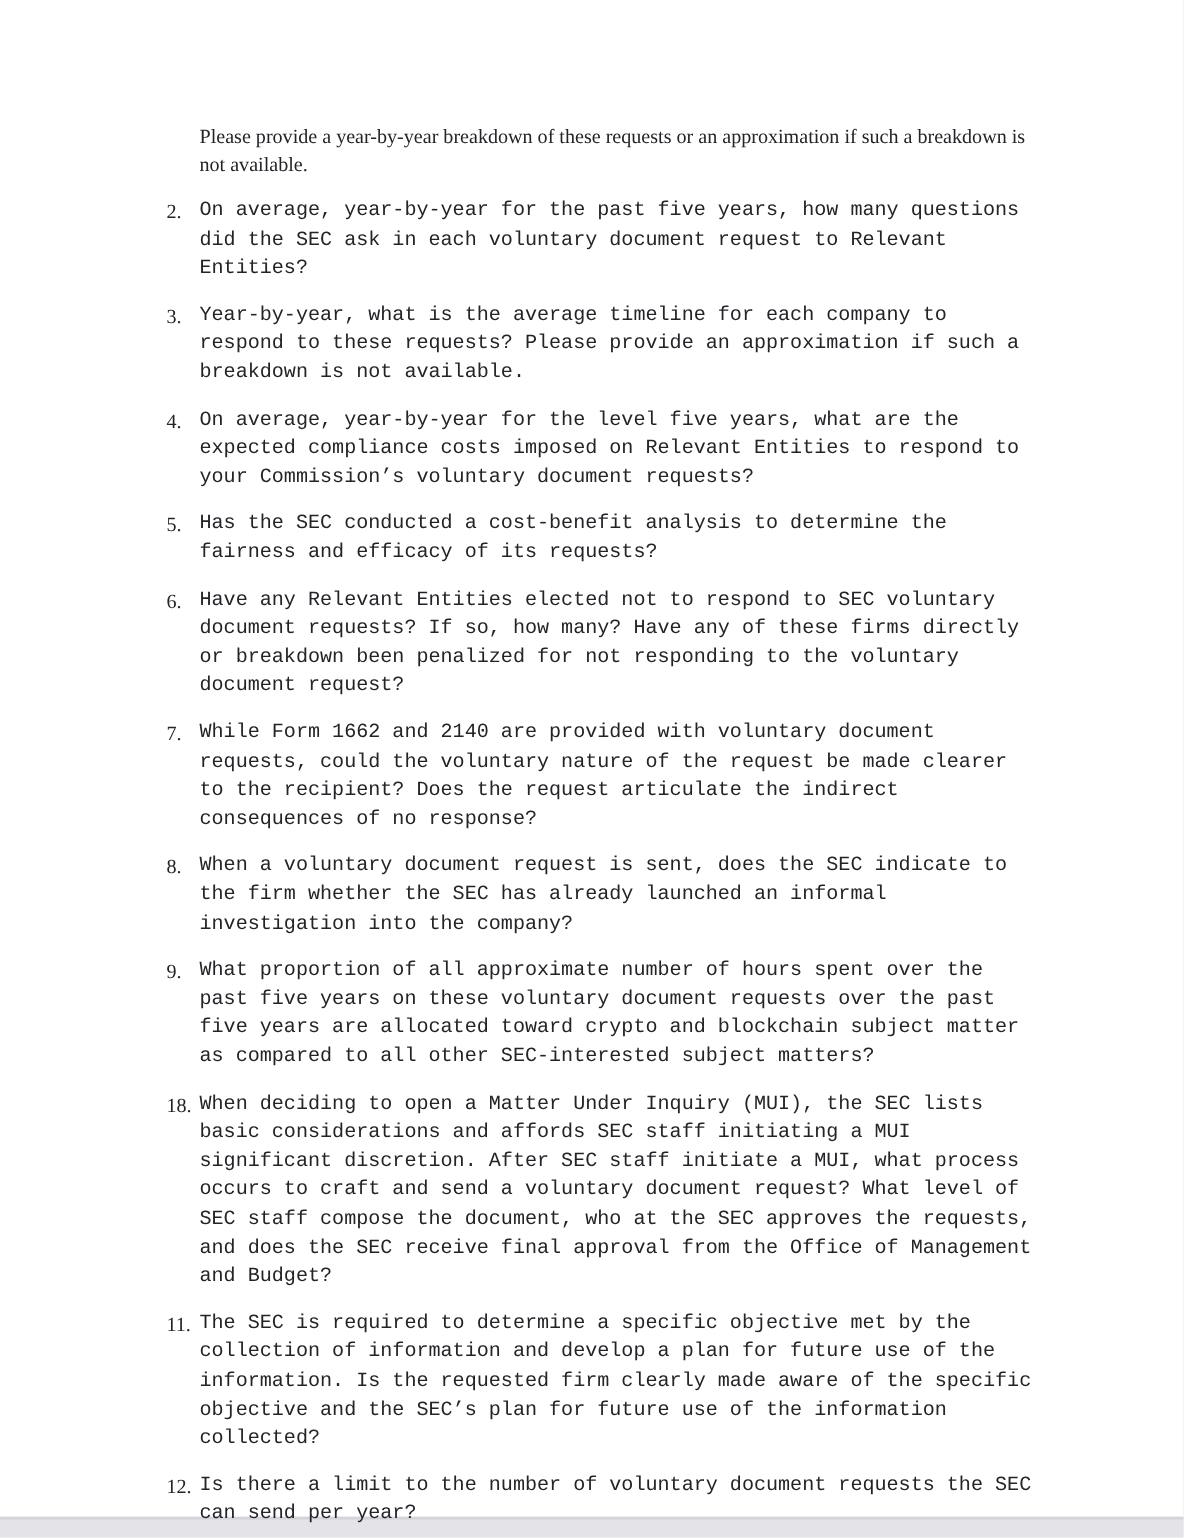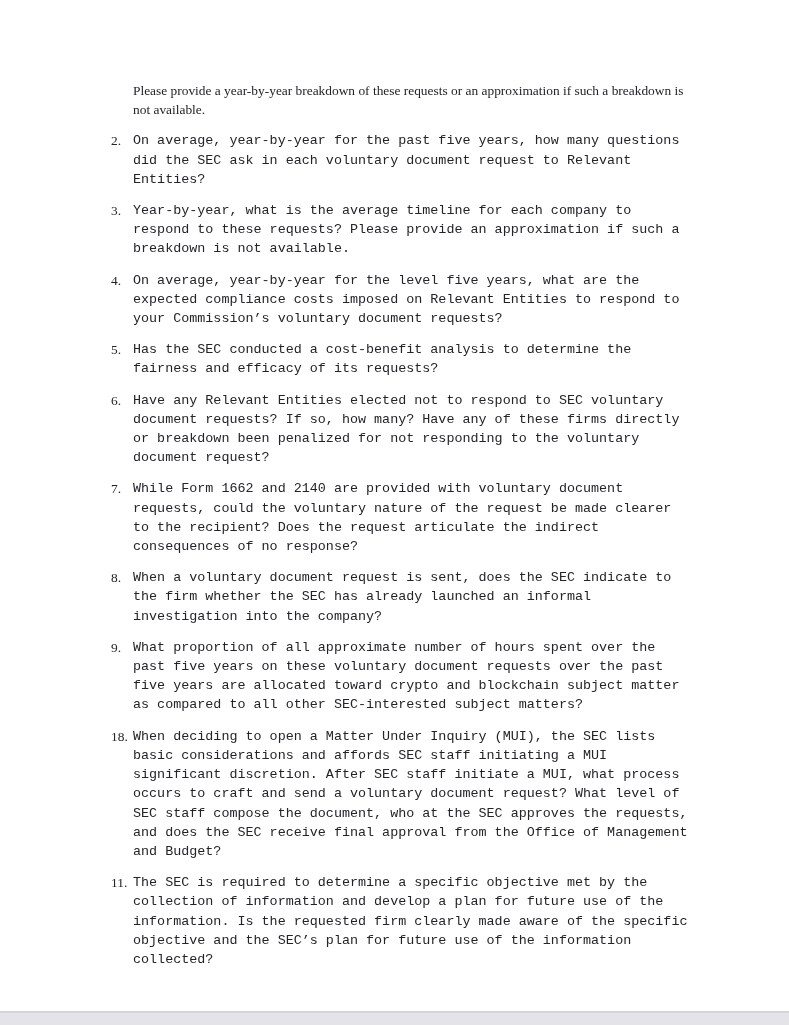--- a/index.html
+++ b/index.html
@@ -111,17 +111,21 @@
         <div class="q-item">
           <span class="q-num">18.</span>
           <span class="q-text">When deciding to open a Matter Under Inquiry (MUI), the SEC lists basic considerations and affords SEC staff initiating a MUI significant discretion. After SEC staff initiate a MUI, what process occurs to craft and send a voluntary document request? What level of SEC staff compose the document, who at the SEC approves the requests, and does the SEC receive final approval from the Office of Management and Budget?</span>
         </div>
 
         <div class="q-item">
           <span class="q-num">11.</span>
           <span class="q-text">The SEC is required to determine a specific objective met by the collection of information and develop a plan for future use of the information. Is the requested firm clearly made aware of the specific objective and the SEC’s plan for future use of the information collected?</span>
         </div>
 
+        <div class="q-item">
+          <span class="q-num">12.</span>
+          <span class="q-text">Is there a limit to the number of voluntary document requests the SEC can send per year?</span>
+        </div>
 
       </div>
   </div>
 </div>
 <div class="page-gap"></div>
 
 </body></html>

